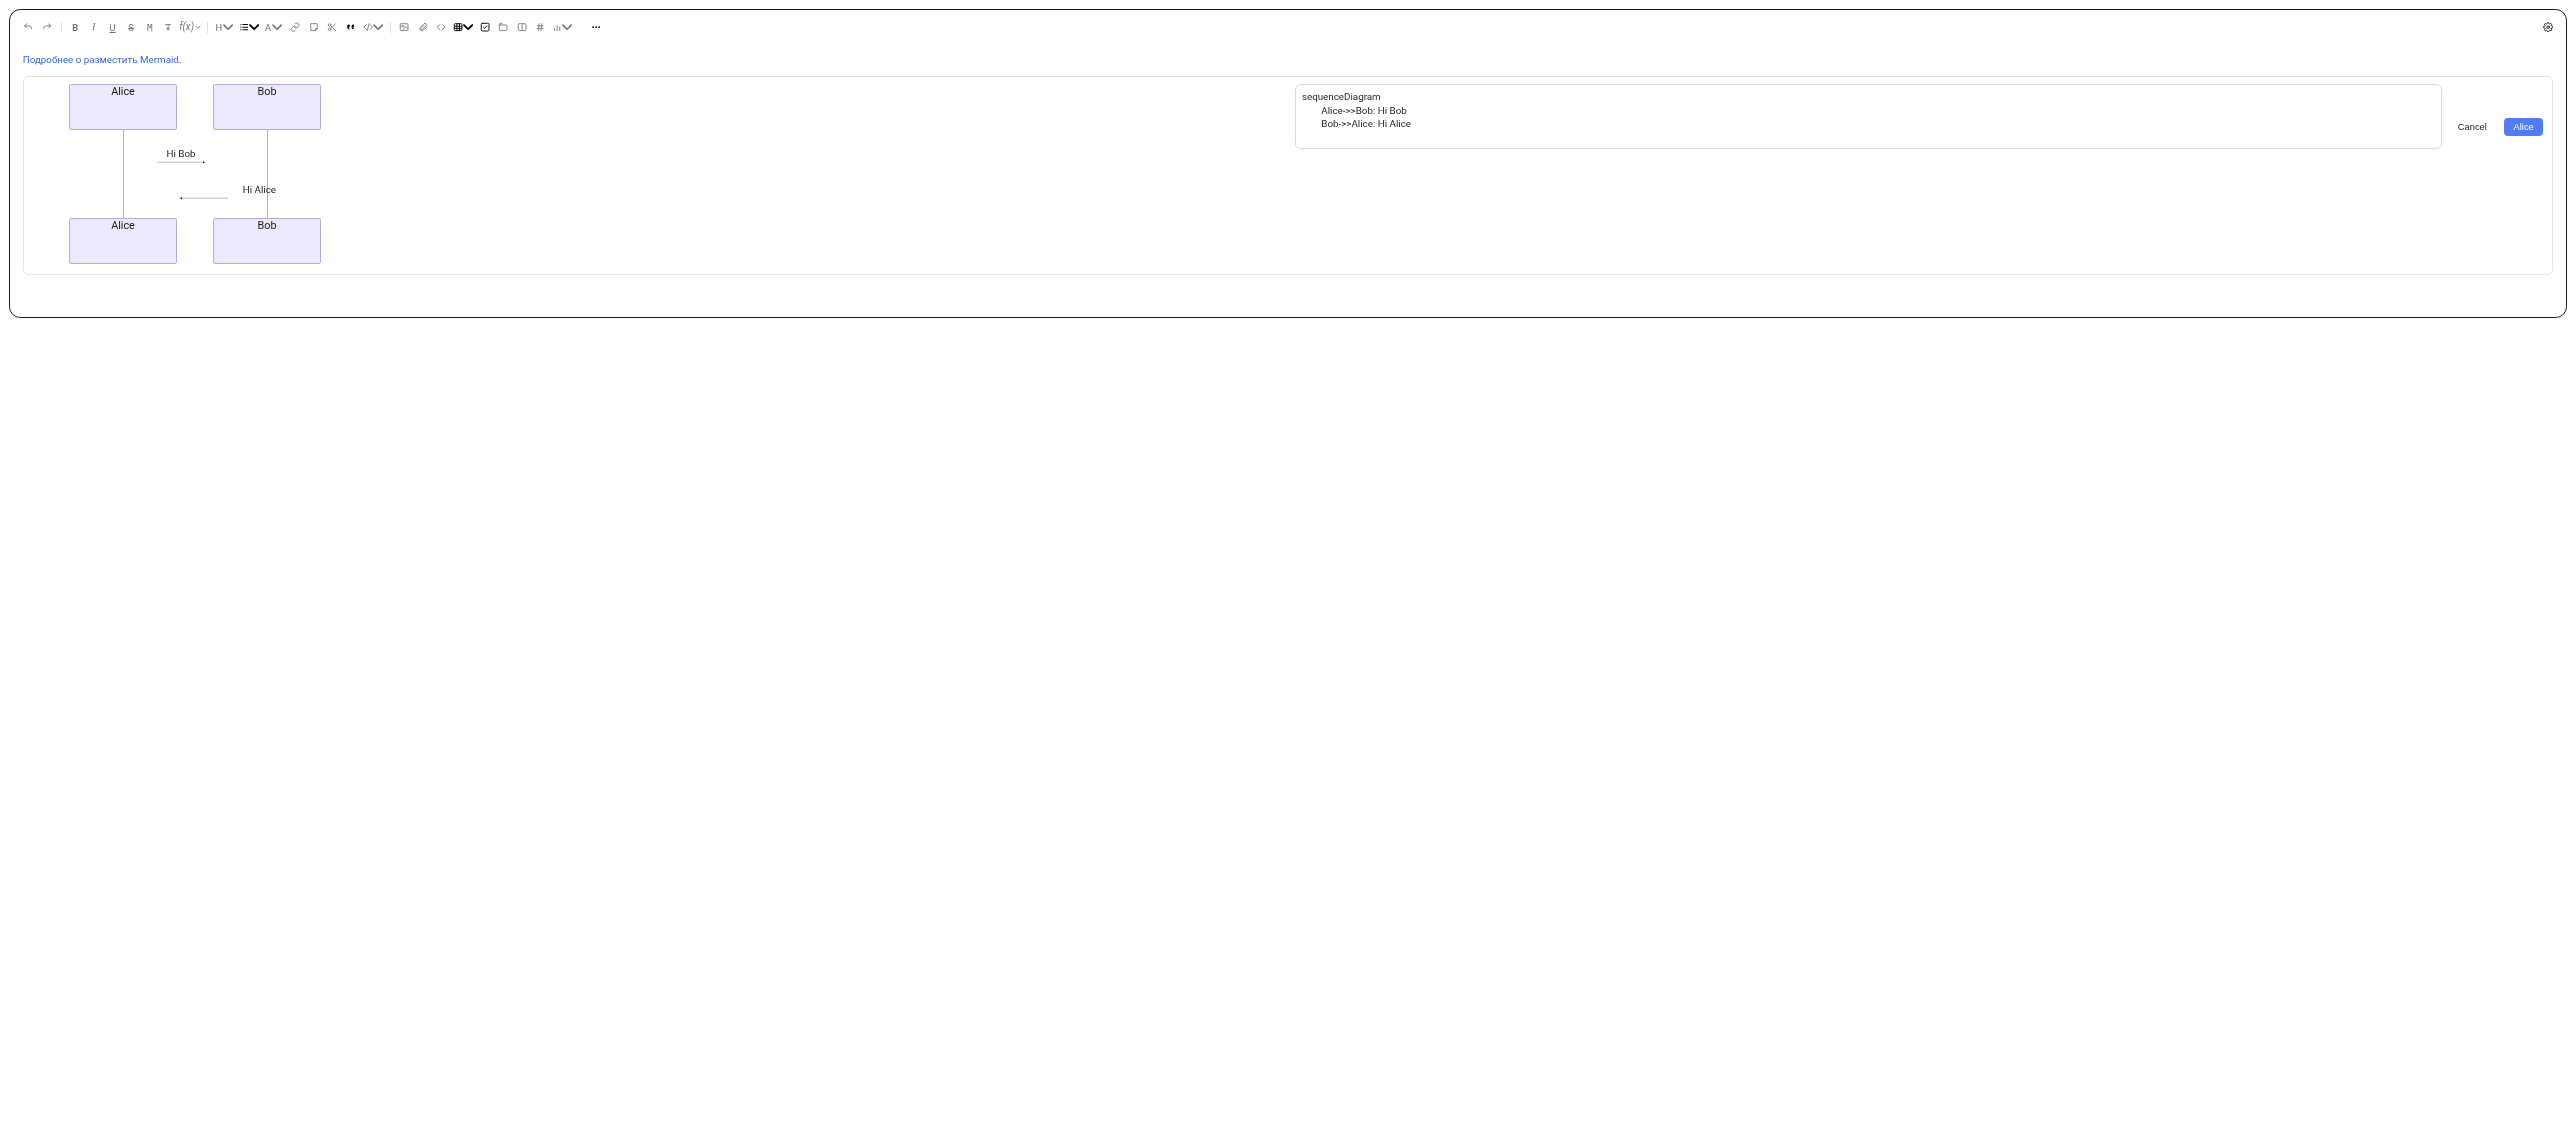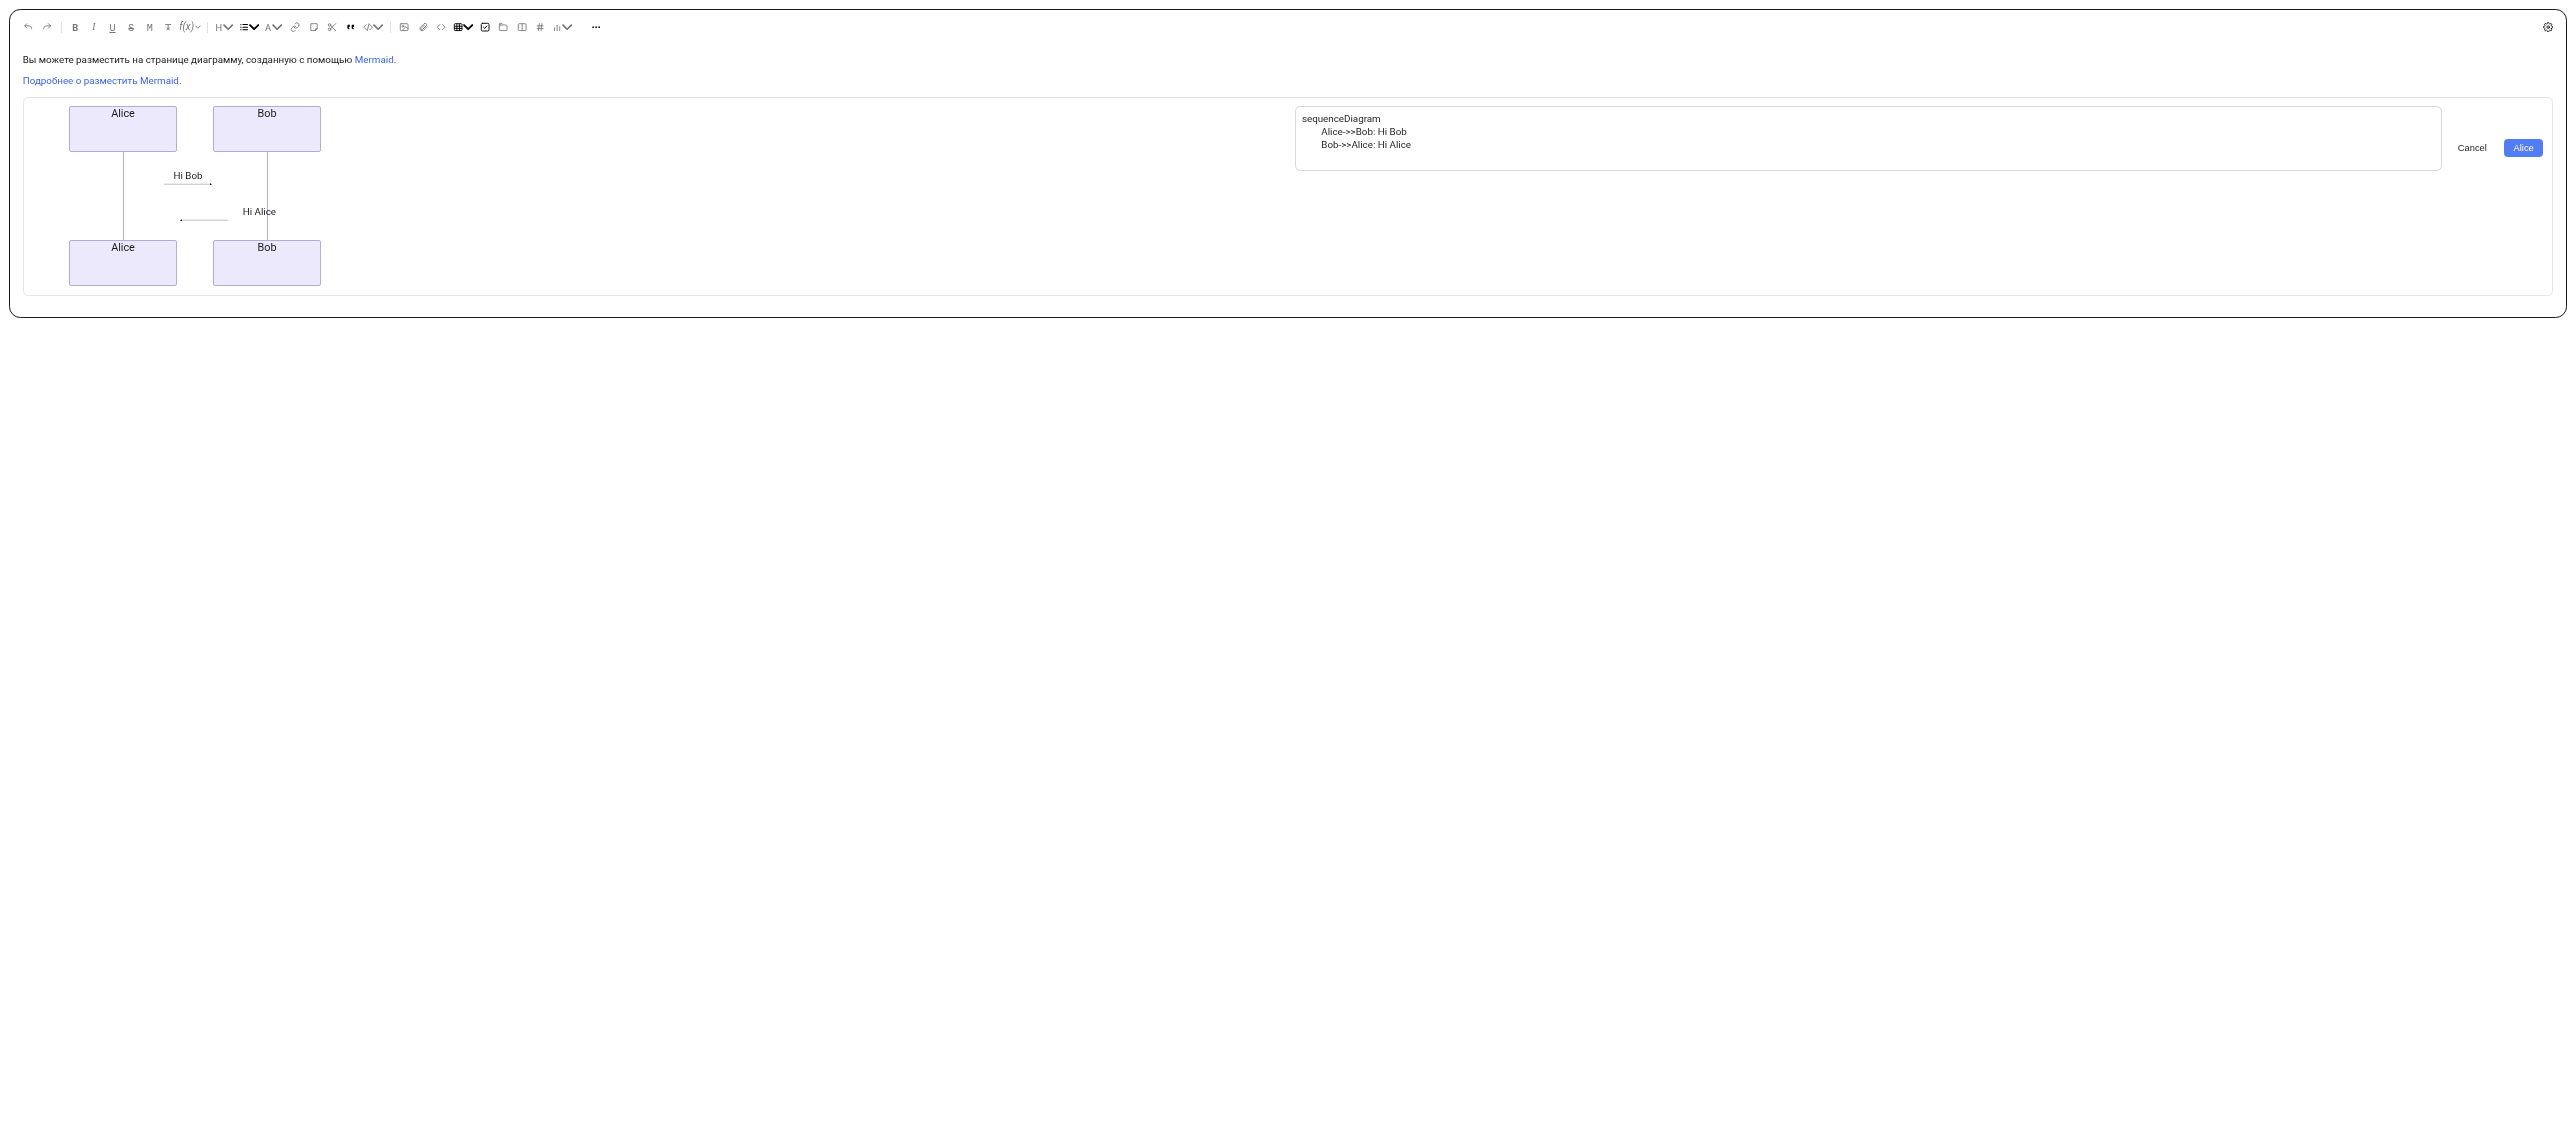--- a/index.html
+++ b/index.html
@@ -328,23 +328,20 @@
     <div class="tb-btn active">
       <svg viewBox="0 0 24 24" fill="none" stroke="currentColor" stroke-width="2" stroke-linecap="round" stroke-linejoin="round">
           <circle cx="12" cy="12" r="3"></circle>
           <path d="M19.4 15a1.7 1.7 0 00.34 1.87l.06.06a2 2 0 11-2.83 2.83l-.06-.06a1.7 1.7 0 00-1.87-.34 1.7 1.7 0 00-1 1.56V21a2 2 0 11-4 0v-.09a1.7 1.7 0 00-1-1.56 1.7 1.7 0 00-1.87.34l-.06.06a2 2 0 11-2.83-2.83l.06-.06a1.7 1.7 0 00.34-1.87 1.7 1.7 0 00-1.56-1H3a2 2 0 110-4h.09a1.7 1.7 0 001.56-1 1.7 1.7 0 00-.34-1.87l-.06-.06a2 2 0 112.83-2.83l.06.06a1.7 1.7 0 001.87.34H9a1.7 1.7 0 001-1.56V3a2 2 0 114 0v.09a1.7 1.7 0 001 1.56 1.7 1.7 0 001.87-.34l.06-.06a2 2 0 112.83 2.83l-.06.06a1.7 1.7 0 00-.34 1.87V9a1.7 1.7 0 001.56 1H21a2 2 0 110 4h-.09a1.7 1.7 0 00-1.56 1z"></path>
         </svg>
     </div>
   </div>
 
   <div class="content">
 
-    <p class="body">
-      <span>Вы можете разместить на странице диаграмму, созданную с помощью </span><a class="link" href="#">Mermaid</a><span>.</span>
-    </p>
 
     <p class="body">
       <a class="link" href="#">Подробнее о разместить Mermaid</a><span>.</span>
     </p>
 
     <div class="panel">
 
       <div class="diagram">
 
         <div class="lifeline" style="left:90px;"></div>
@@ -357,21 +354,21 @@
             <span>Bob</span>
           </div>
 
         <div class="actor" style="left:36px;bottom:0;">
             <span>Alice</span>
           </div>
         <div class="actor" style="left:180px;bottom:0;">
             <span>Bob</span>
           </div>
 
-        <div class="msg" style="left:83px;width:144px;top:64px;">
+        <div class="msg" style="left:76px;width:144px;top:64px;">
           <span class="label">Hi Bob</span>
           <svg viewBox="0 0 280 14">
               <line x1="0" y1="7" x2="272" y2="7" stroke="#000" stroke-width="1.5"></line>
               <polygon points="280,7 268,1 268,13" fill="#000"></polygon>
             </svg>
         </div>
         <div class="msg" style="left:99px;width:144px;top:100px;align-items:flex-end;">
           <span class="label">Hi Alice</span>
           <svg viewBox="0 0 280 14">
               <line x1="8" y1="7" x2="280" y2="7" stroke="#000" stroke-width="1.5"></line>

